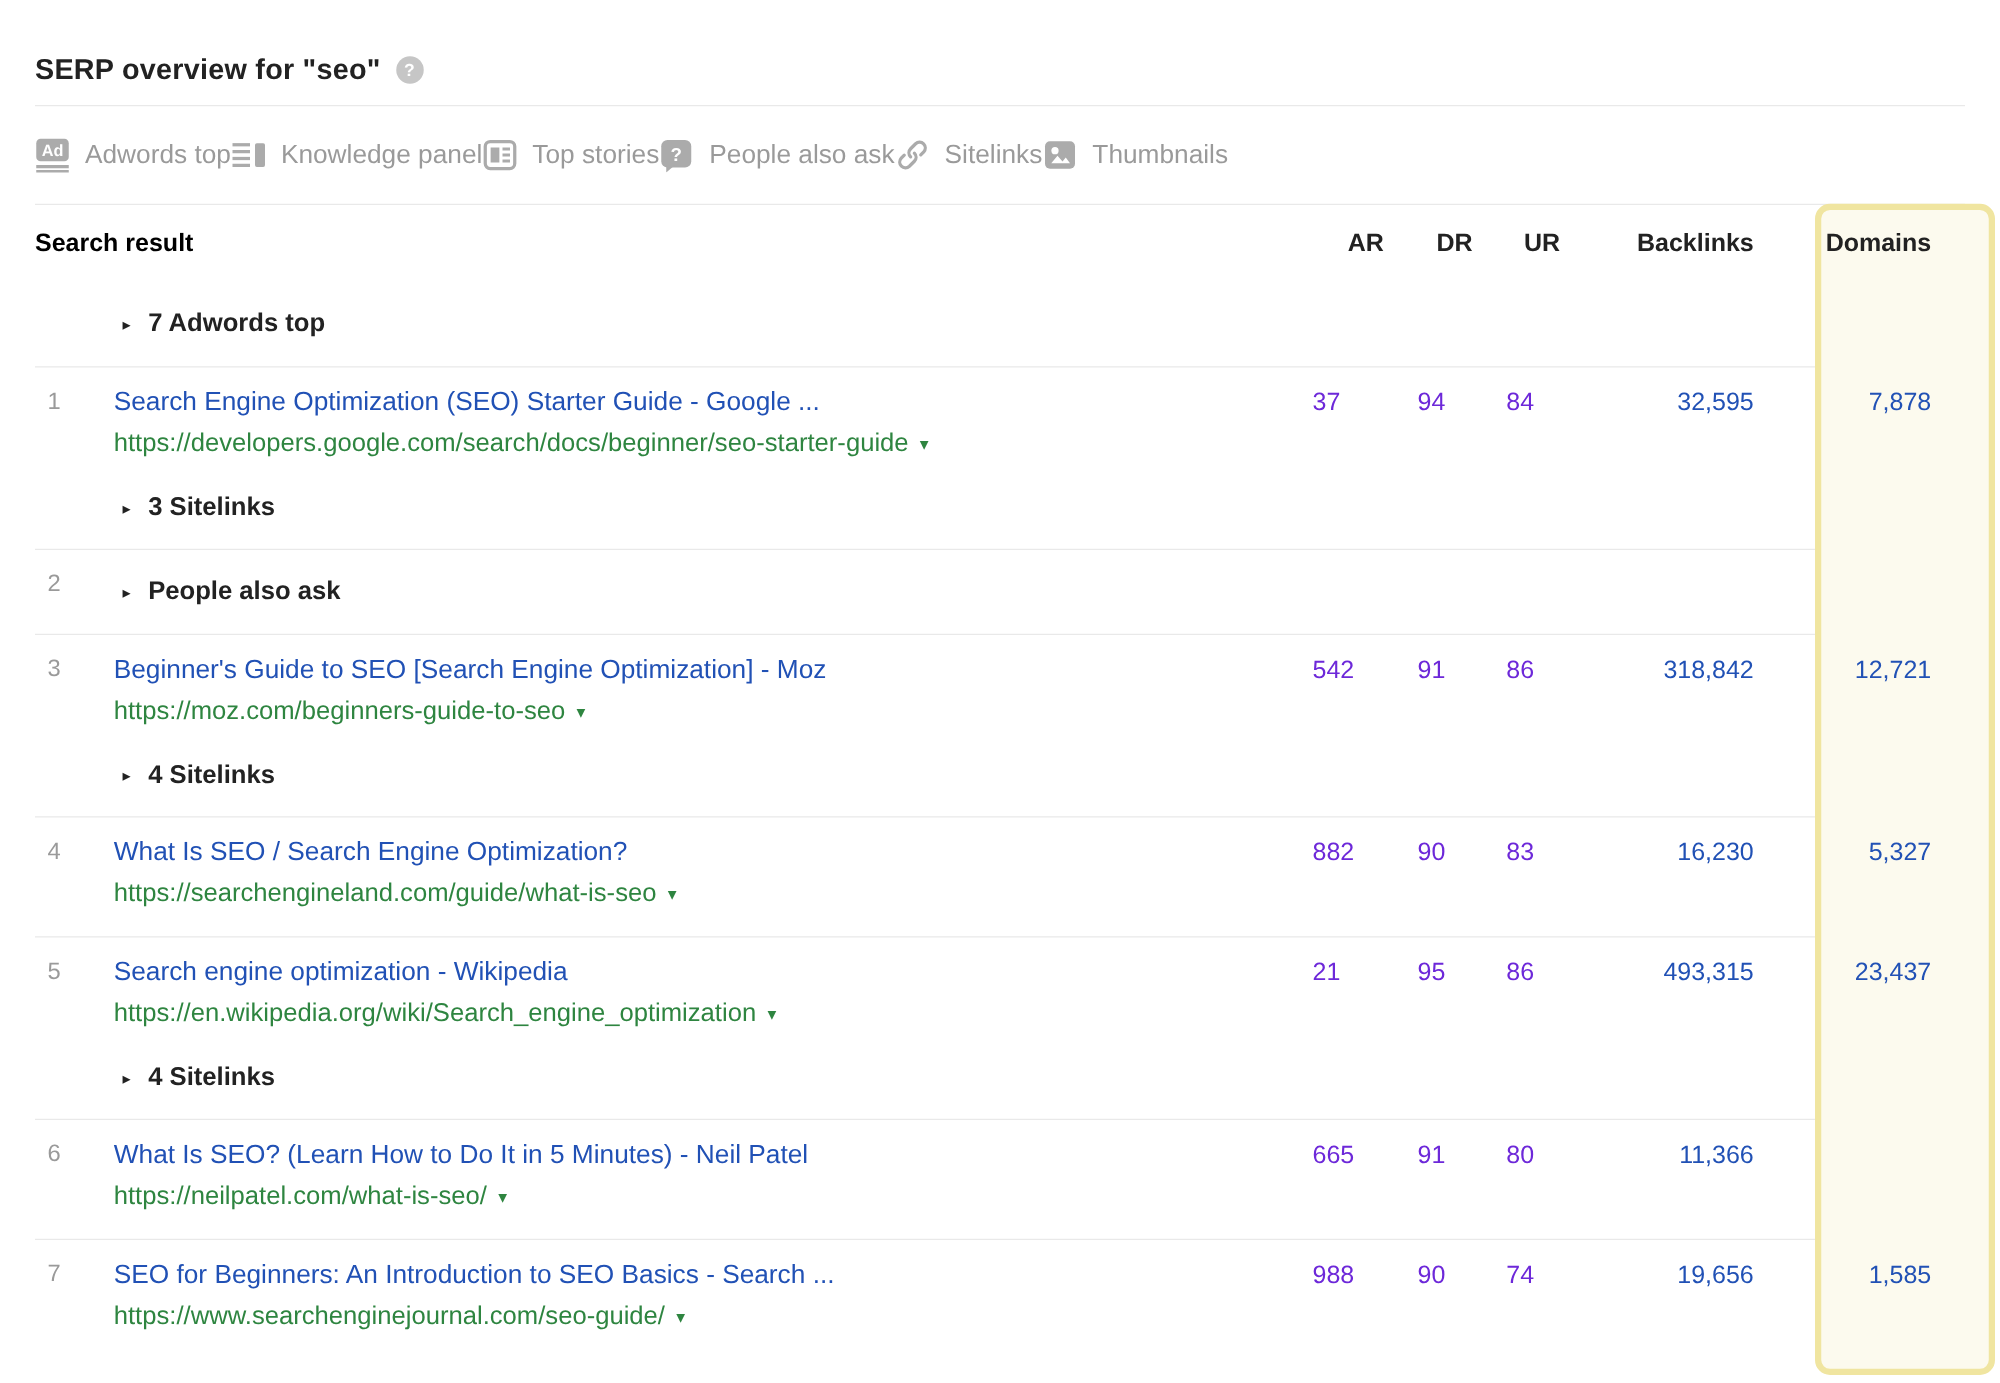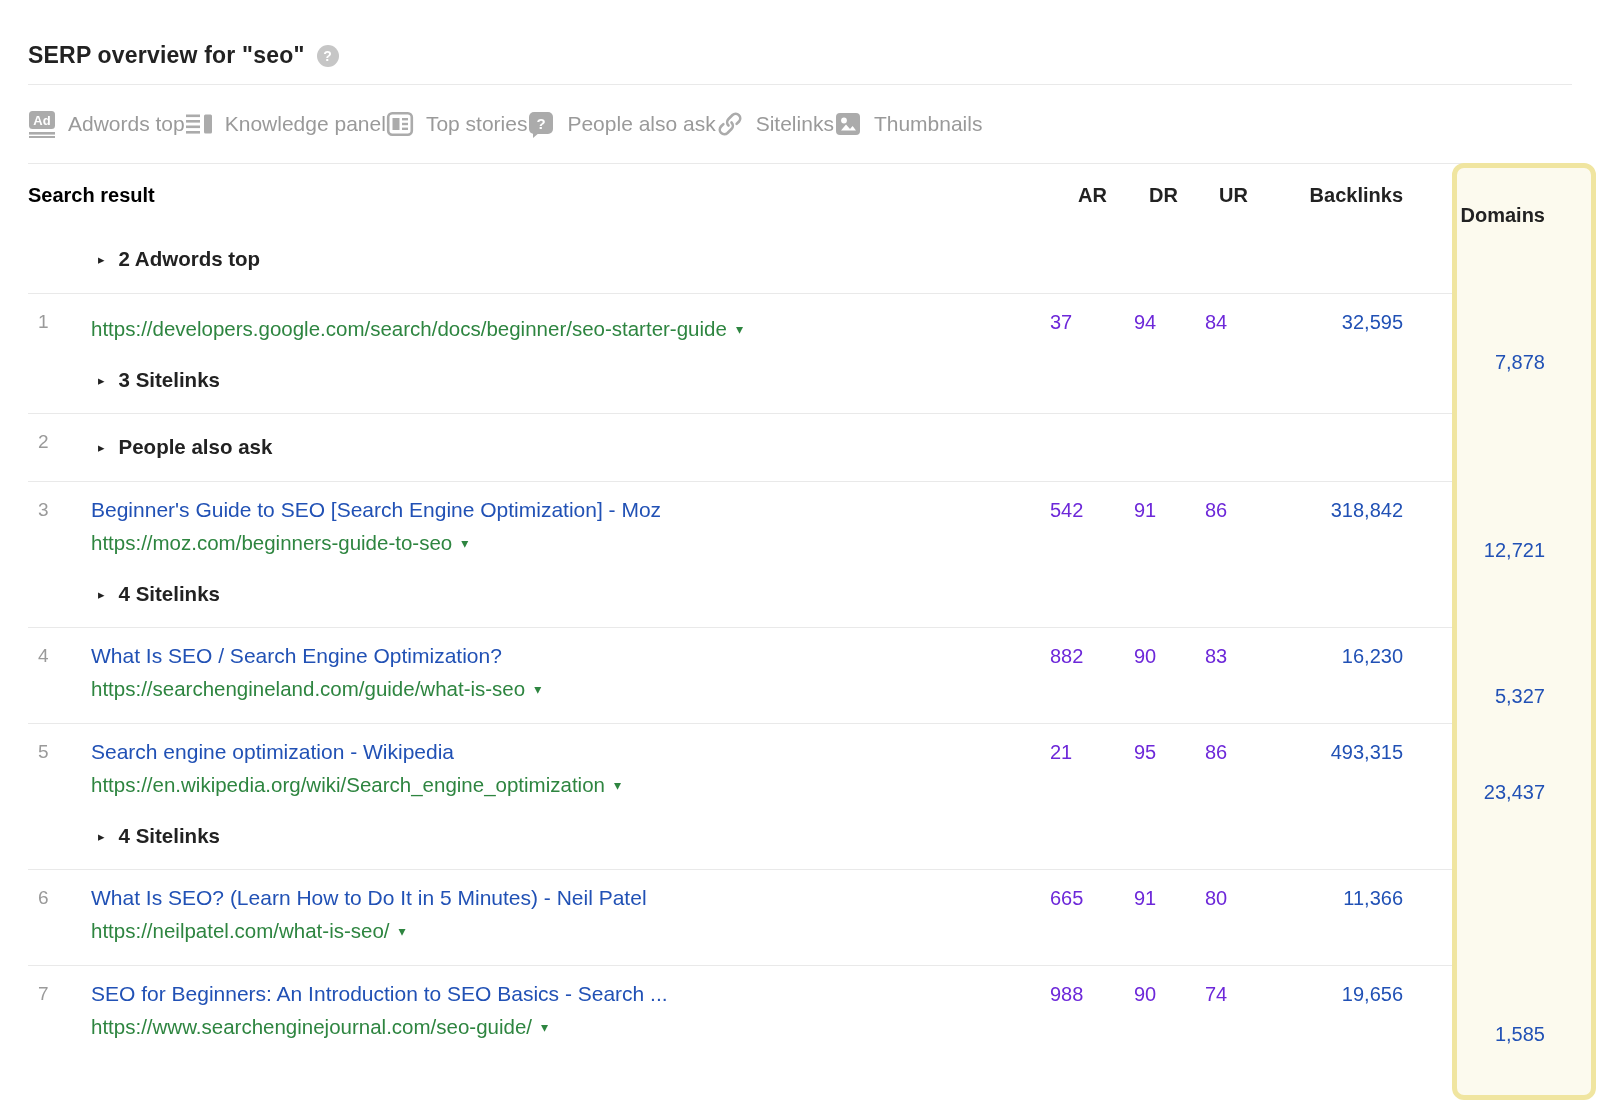--- a/index.html
+++ b/index.html
@@ -33,21 +33,21 @@
   
   .tbl{width:1544px;margin-left:28px;border-top:1px solid var(--divider);}
   .grid{display:grid;grid-template-columns:63px 1fr 84px 71px 70px 155px 142px;}
   .row{border-bottom:1px solid var(--divider);}
   .row.last{border-bottom:none;}
   .cell-num{padding:17px 0 0 10px;font-size:19px;color:var(--text-gray);}
   .cell-main{padding:15px 0 20px 0;}
   .cell-metric{padding:17px 27px 0 0;text-align:left;font-size:20px;color:#6d28d9;}
   .cell-link{padding:17px 27px 0 0;text-align:right;font-size:20px;}
   .cell-link a{color:var(--link-blue);text-decoration:none;}
-  .cell-dom{position:relative;z-index:2;margin-top:40px;}
+  .cell-dom{position:relative;z-index:2;}
 
   .thead{height:62px;}
   .thead .cell-first{grid-column:1 / span 2;display:flex;align-items:center;}
   .thead .lbl{font-size:20px;font-weight:bold;color:#000000;}
   .thead .cell-h{display:flex;align-items:center;justify-content:flex-end;
                  padding-right:27px;font-size:20px;font-weight:bold;color:#222;}
 
   .title-link{font-size:21px;color:var(--link-blue);text-decoration:none;display:inline-block;
               line-height:26px;cursor:pointer;}
   .url-line{margin-top:6px;line-height:28px;display:flex;align-items:center;gap:9px;}
@@ -143,32 +143,32 @@
       <div class="cell-h">UR</div>
       <div class="cell-h">Backlinks</div>
       <div class="cell-h cell-dom">Domains</div>
     </div>
     <div id="tbody">
         <div class="grid row">
           <div class="cell-num"></div>
           <div class="cell-main grow">
             <div class="toggle">
               <span class="tri">▸</span>
-              <span class="tlabel">2 Adwords top</span>
+              <span class="tlabel">7 Adwords top</span>
             </div>
           </div>
           <div class="cell-metric"></div>
           <div class="cell-metric"></div>
           <div class="cell-metric"></div>
           <div class="cell-metric"></div>
           <div class="cell-metric cell-dom"></div>
         </div>
         <div class="grid row">
           <div class="cell-num">1</div>
-          <div class="cell-main"><div class="url-line">
+          <div class="cell-main"><a class="title-link">Search Engine Optimization (SEO) Starter Guide - Google ...</a><div class="url-line">
               <a class="url-link">https://developers.google.com/search/docs/beginner/seo-starter-guide</a>
               <span class="url-caret">▾</span>
             </div><div class="toggle sitelinks">
               <span class="tri">▸</span>
               <span class="tlabel">3 Sitelinks</span>
             </div></div>
           <div class="cell-metric">37</div>
           <div class="cell-metric">94</div>
           <div class="cell-metric">84</div>
           <div class="cell-link"><a>32,595</a></div>

